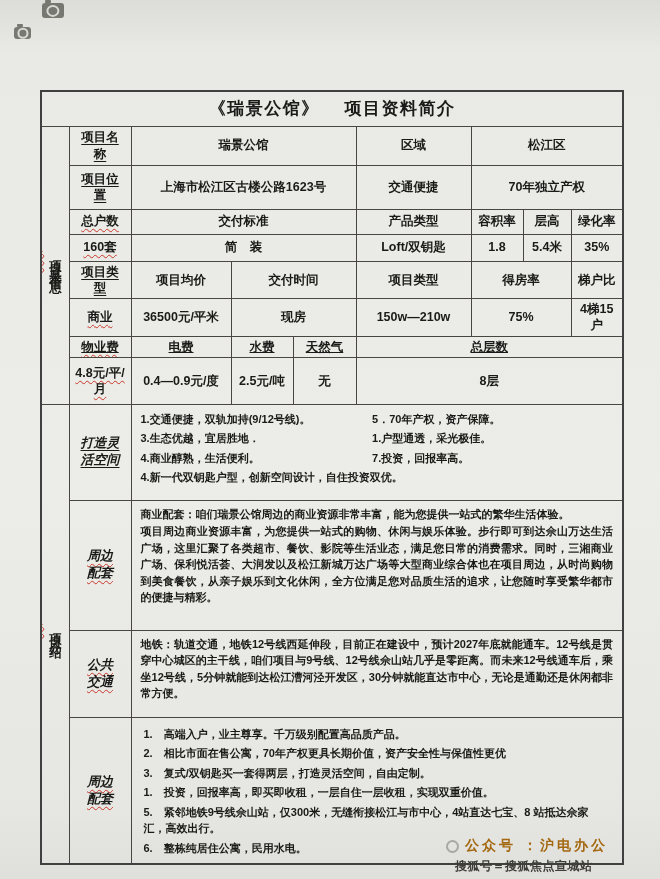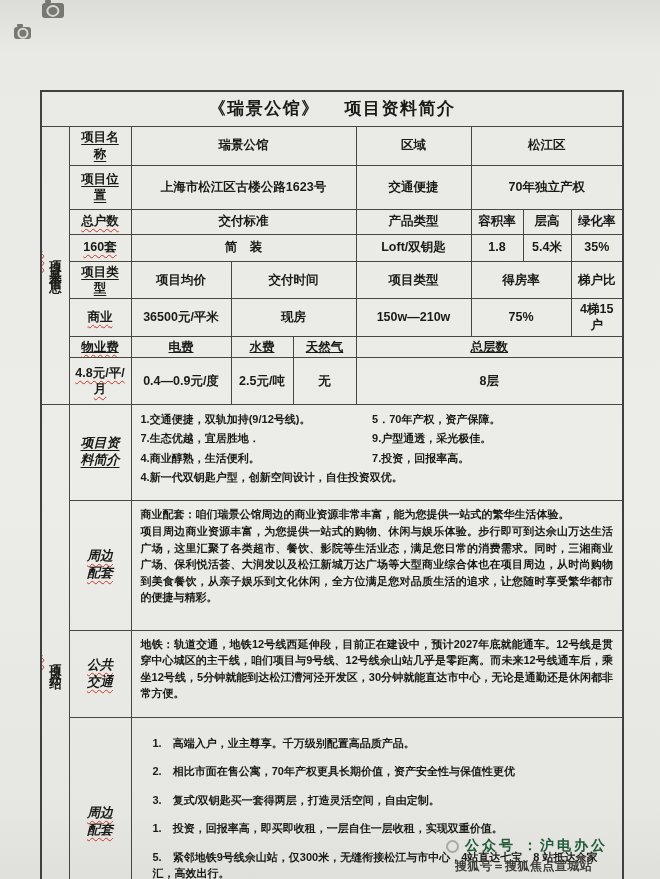--- a/index.html
+++ b/index.html
@@ -24,31 +24,31 @@
   .w3{display:inline-block;max-width:3.2em;text-decoration:underline;}
   .w2{display:inline-block;max-width:2.3em;}
   .ilbl{font-style:italic;font-size:13px;}
   .ct{text-align:left;vertical-align:top;padding:5px 9px 4px 9px;font-size:11px;line-height:1.5;}
   .ct.feat{line-height:1.78;}
   .feat-row{display:flex;}
   .feat-row .fl{width:49%;flex:none;}
   .feat-row .fr{flex:1;}
   .just{text-align:justify;margin-top:12px;}
   .para{margin:0 0 1px 0;}
-  .hl-item{margin:12px;}
+  .hl-item{margin:3px;}
   
   .camera{position:absolute;background:#66665f;border-radius:3px;opacity:.85;}
   .camera::before{content:"";position:absolute;left:50%;top:52%;transform:translate(-50%,-50%);
     width:42%;height:55%;border:2px solid #d9d9d3;border-radius:50%;}
   .camera::after{content:"";position:absolute;top:-3px;left:3px;width:6px;height:3px;background:#66665f;border-radius:1px;}
   .cam1{left:42px;top:3px;width:22px;height:15px;}
   .cam2{left:14px;top:27px;width:17px;height:12px;}
   
   .wm-account{position:absolute;left:446px;top:837px;display:flex;align-items:center;gap:6px;
-    color:#14532d;font-size:14px;font-weight:700;letter-spacing:3px;opacity:.95;}
+    color:#a16207;font-size:14px;font-weight:700;letter-spacing:3px;opacity:.95;}
   .wm-logo{width:13px;height:13px;border:2px solid #a4a4a0;border-radius:50%;flex:none;}
   .wm-bottom{position:absolute;left:455px;top:858px;font-size:12px;font-weight:700;color:#3e3d3a;letter-spacing:.5px;}
 </style>
 </head>
 <body>
 
 <div class="camera cam1"></div>
 <div class="camera cam2"></div>
 
 <div class="sheet">
@@ -132,29 +132,29 @@
   <tr class="r8">
     <td><span class="wavy">4.8元/平/月</span></td>
     <td>0.4—0.9元/度</td>
     <td>2.5元/吨</td>
     <td>无</td>
     <td colspan="4">8层</td>
   </tr>
 
   <tr class="ra">
     <td class="side" rowspan="4"><span class="vert wavy">项目介绍</span></td>
-    <td class="ilbl"><span class="w3 wavy">项目资料简介</span></td>
+    <td class="ilbl"><span class="w3 wavy">打造灵活空间</span></td>
     <td class="ct feat" colspan="7">
       <div class="feat-row">
         <span class="fl">1.交通便捷，双轨加持(9/12号线)。</span>
         <span class="fr">5．70年产权，资产保障。</span>
       </div>
       <div class="feat-row">
-        <span class="fl">7.生态优越，宜居胜地．</span>
-        <span class="fr">9.户型通透，采光极佳。</span>
+        <span class="fl">3.生态优越，宜居胜地．</span>
+        <span class="fr">1.户型通透，采光极佳。</span>
       </div>
       <div class="feat-row">
         <span class="fl">4.商业醇熟，生活便利。</span>
         <span class="fr">7.投资，回报率高。</span>
       </div>
       <div class="feat-row">
         <span>4.新一代双钥匙户型，创新空间设计，自住投资双优。</span>
       </div>
     </td>
   </tr>

